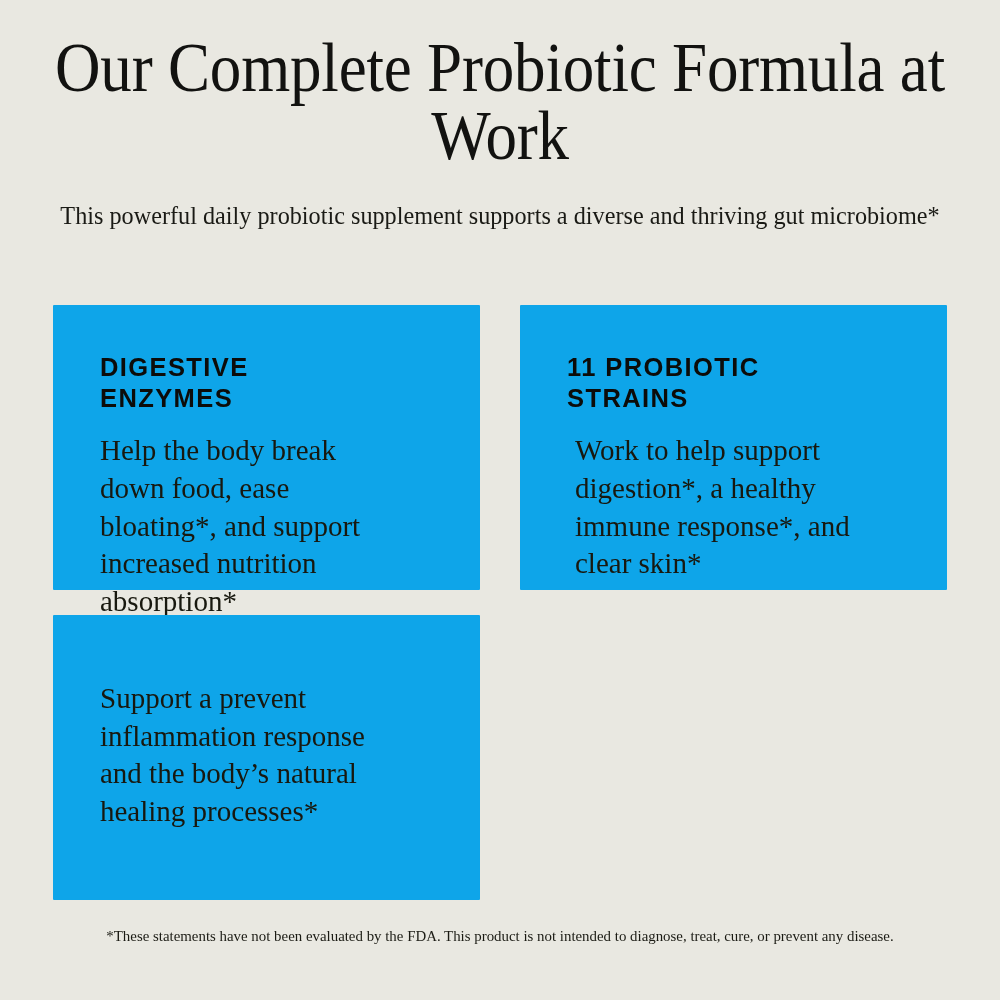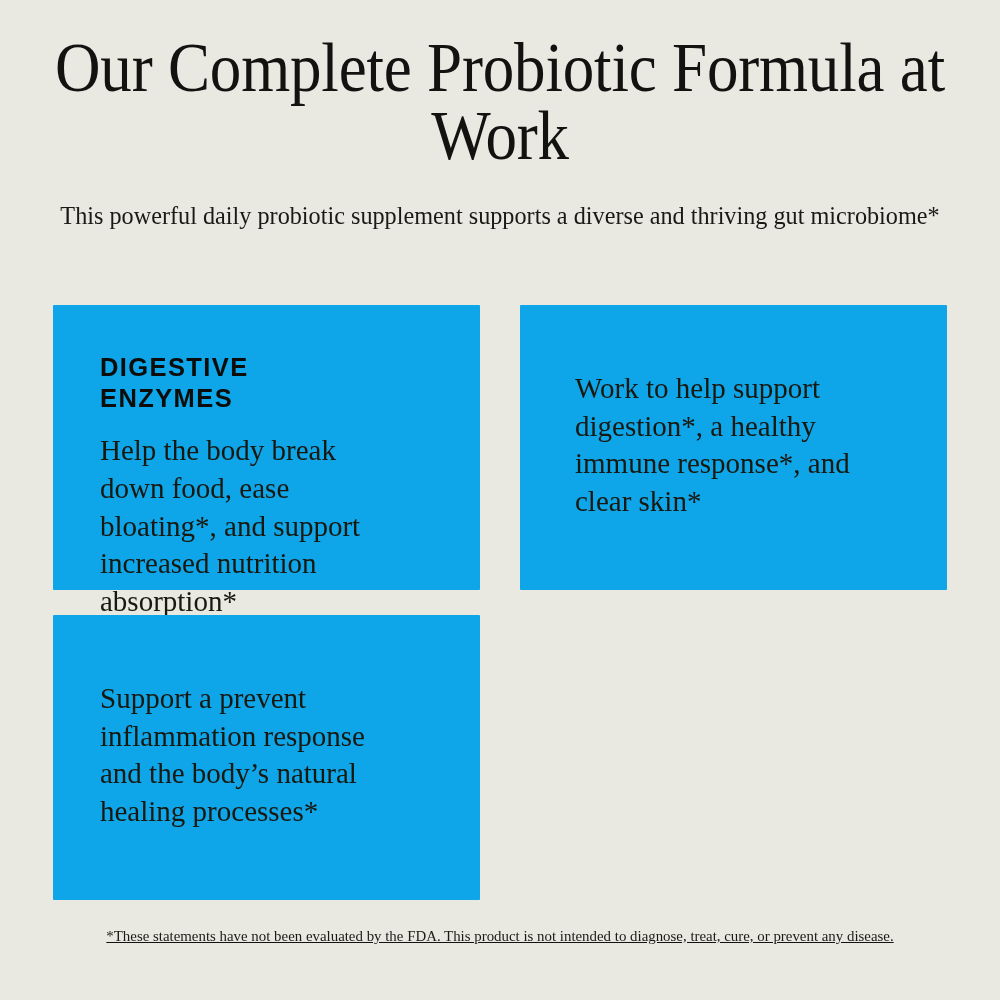--- a/index.html
+++ b/index.html
@@ -106,21 +106,20 @@
     max-width: 300px;
   }
 
   
   .footer {
     position: absolute;
     left: 0;
     top: 925px;
     width: 1000px;
     text-align: center;
-    text-decoration: underline;
   }
 
   .footer-text {
     margin: 0;
     font-family: "Liberation Serif", "DejaVu Serif", serif;
     font-size: 15.5px;
     line-height: 1.42;
     color: #1b1b14;
     transform: scaleX(0.96);
     transform-origin: center top;
@@ -137,20 +136,21 @@
   </div>
 
   <div class="card-grid">
 
     <div class="card card-left">
       <h2 class="card-heading">Digestive Enzymes</h2>
       <p class="card-body">Help the body break down food, ease bloating*, and support increased nutrition absorption*</p>
     </div>
 
     <div class="card card-right">
+      <h2 class="card-heading">11 Probiotic Strains</h2>
       <p class="card-body">Work to help support digestion*, a healthy immune response*, and clear skin*</p>
     </div>
 
     <div class="card card-left">
       <p class="card-body">Support a prevent inflammation response and the body’s natural healing processes*</p>
     </div>
 
 
   </div>
 

